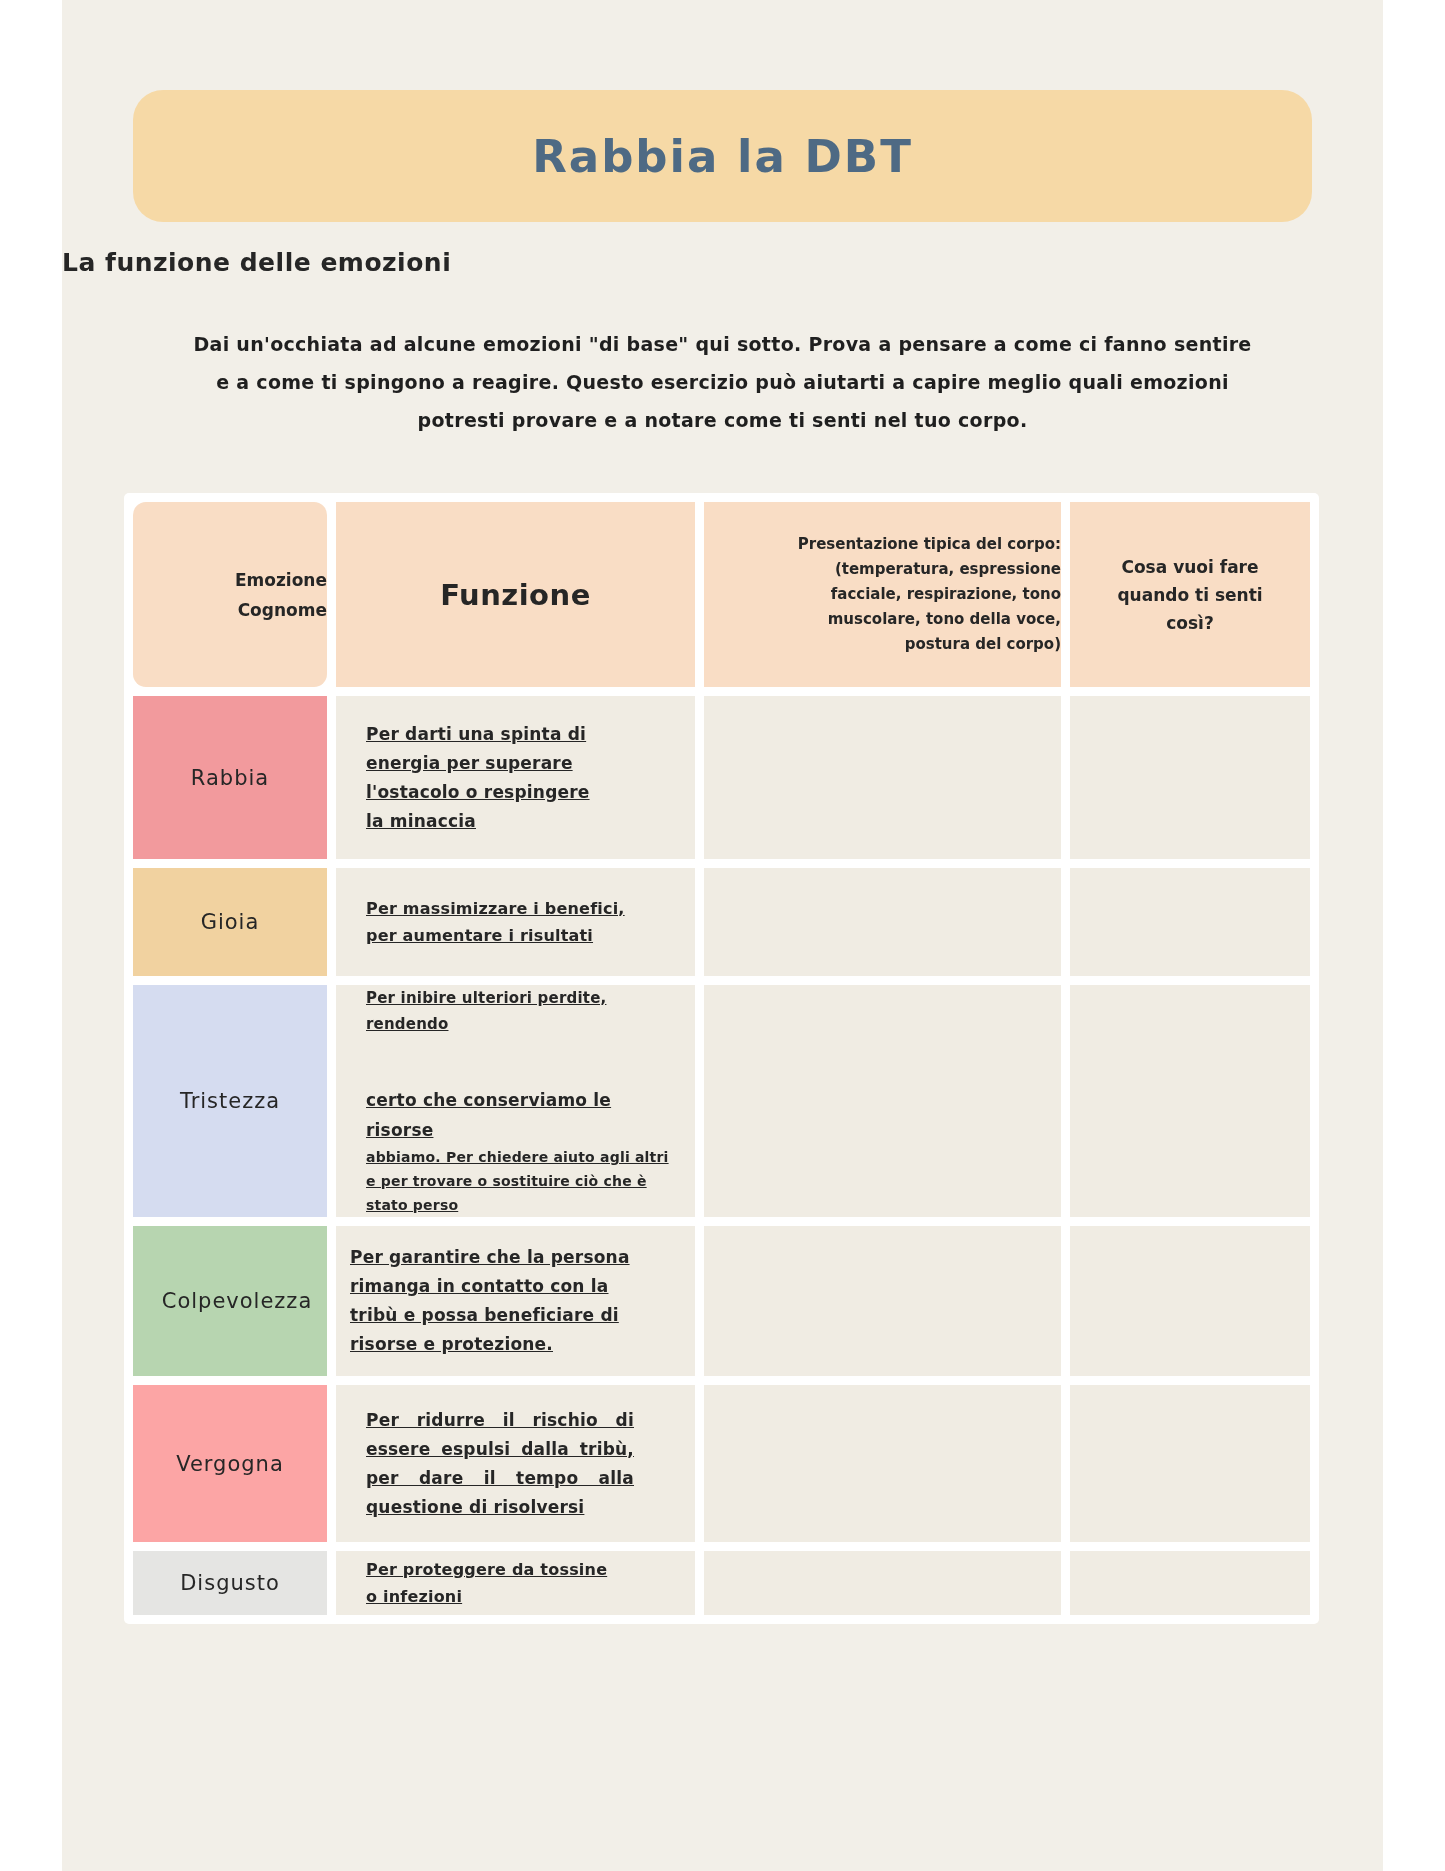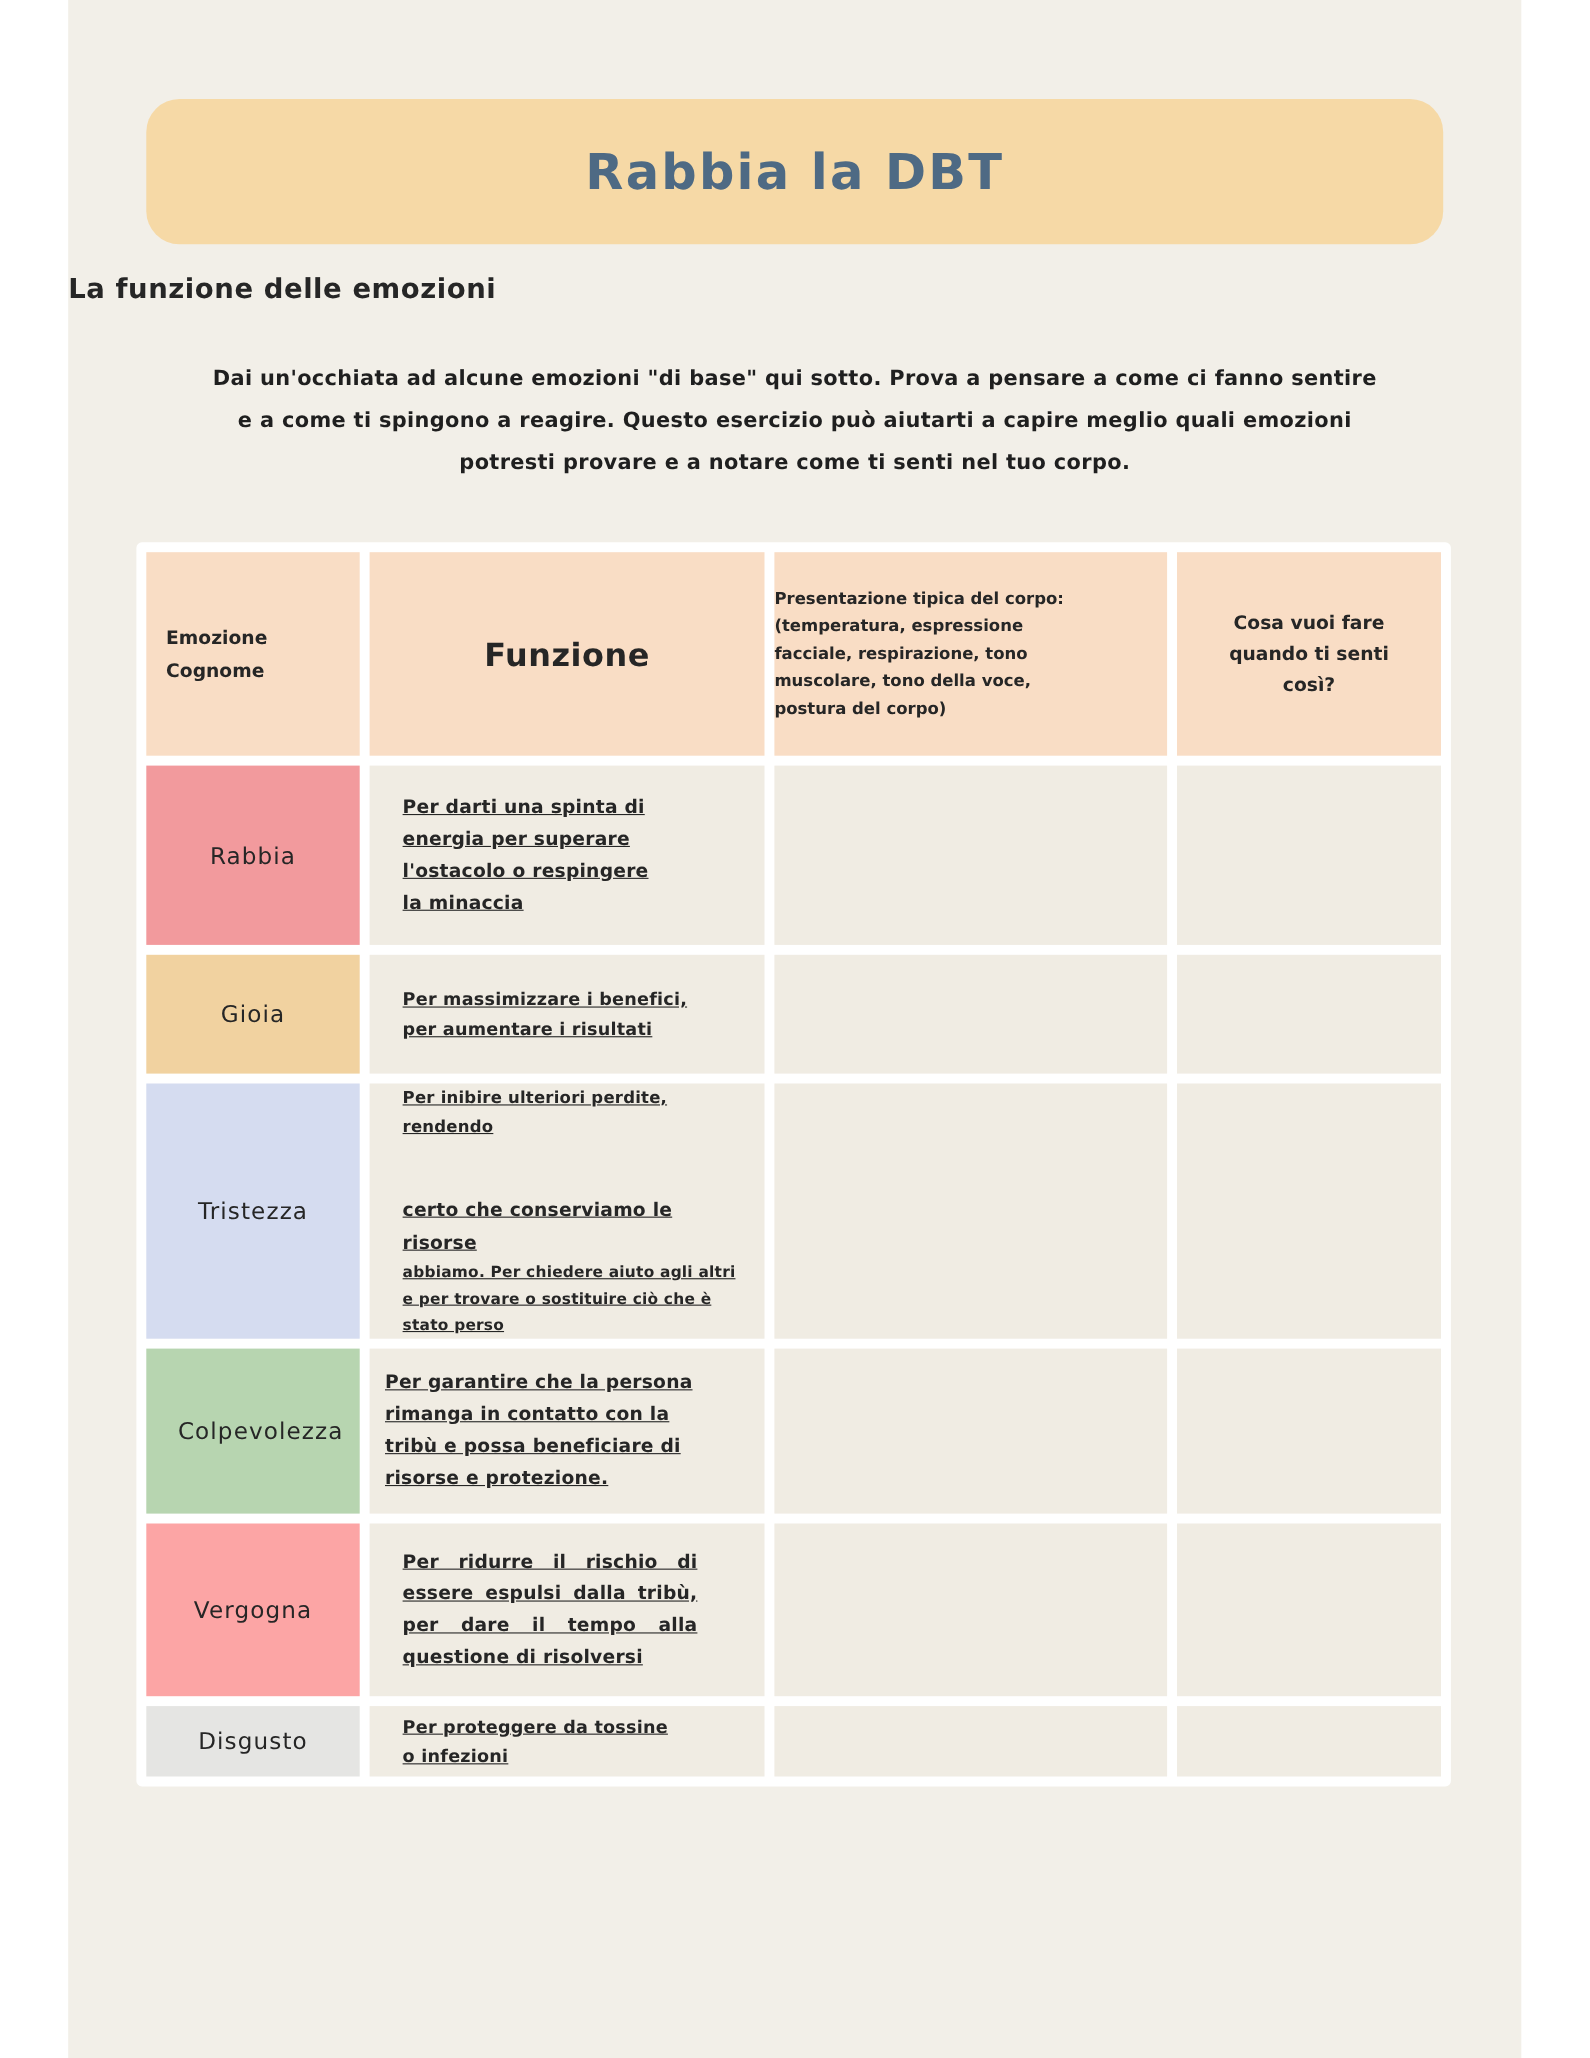--- a/index.html
+++ b/index.html
@@ -15,23 +15,23 @@
   .title{font-size:45px;font-weight:bold;color:var(--title-text);letter-spacing:2px;}
   .subtitle{margin-top:26px;text-align:left;font-size:25px;font-weight:bold;color:var(--text);letter-spacing:.5px;}
   .intro{margin:48px auto 0 auto;width:1200px;text-align:center;font-size:19px;font-weight:bold;
          color:#1f1f1f;line-height:38px;letter-spacing:.3px;white-space:pre-line;}
   table.emotions{margin:54px 0 0 62px;width:1195px;border-collapse:separate;border-spacing:9px;
                  background:var(--frame);table-layout:fixed;border-radius:5px;}
   col.c1{width:194px;} col.c2{width:359px;} col.c3{width:357px;} col.c4{width:240px;}
   th,td{vertical-align:middle;color:var(--text);}
   th{background:var(--header-cell-bg);font-weight:bold;}
   tr.rh th{height:185px;}
-  th.h1{text-align:left;padding-left:18px;font-size:17px;line-height:30px;white-space:pre-line;}
+  th.h1{text-align:right;padding-left:18px;font-size:17px;line-height:30px;white-space:pre-line;border-radius:13px;}
   th.h2{text-align:center;font-size:29px;letter-spacing:.5px;}
-  th.h3{text-align:left;font-size:15px;line-height:25px;white-space:pre-line;}
+  th.h3{text-align:right;font-size:15px;line-height:25px;white-space:pre-line;}
   th.h4{text-align:center;font-size:17px;line-height:28px;white-space:pre-line;}
   td.emotion{text-align:center;font-weight:normal;font-size:21px;letter-spacing:1px;}
   td.func,td.blank{background:var(--cell-bg);}
   td.func{padding-left:30px;padding-right:16px;text-decoration:underline;}
   .func-text{font-weight:bold;font-size:17px;line-height:29px;letter-spacing:.2px;white-space:pre-line;}
   .fs16{font-size:16px;line-height:27px;}
   .w-v{width:268px;white-space:normal;text-align:justify;}
   .seg{display:block;white-space:pre-line;font-weight:bold;}
   .seg-med{font-size:15px;line-height:26px;}
   .seg-big{font-size:17px;line-height:30px;margin-top:48px;}

